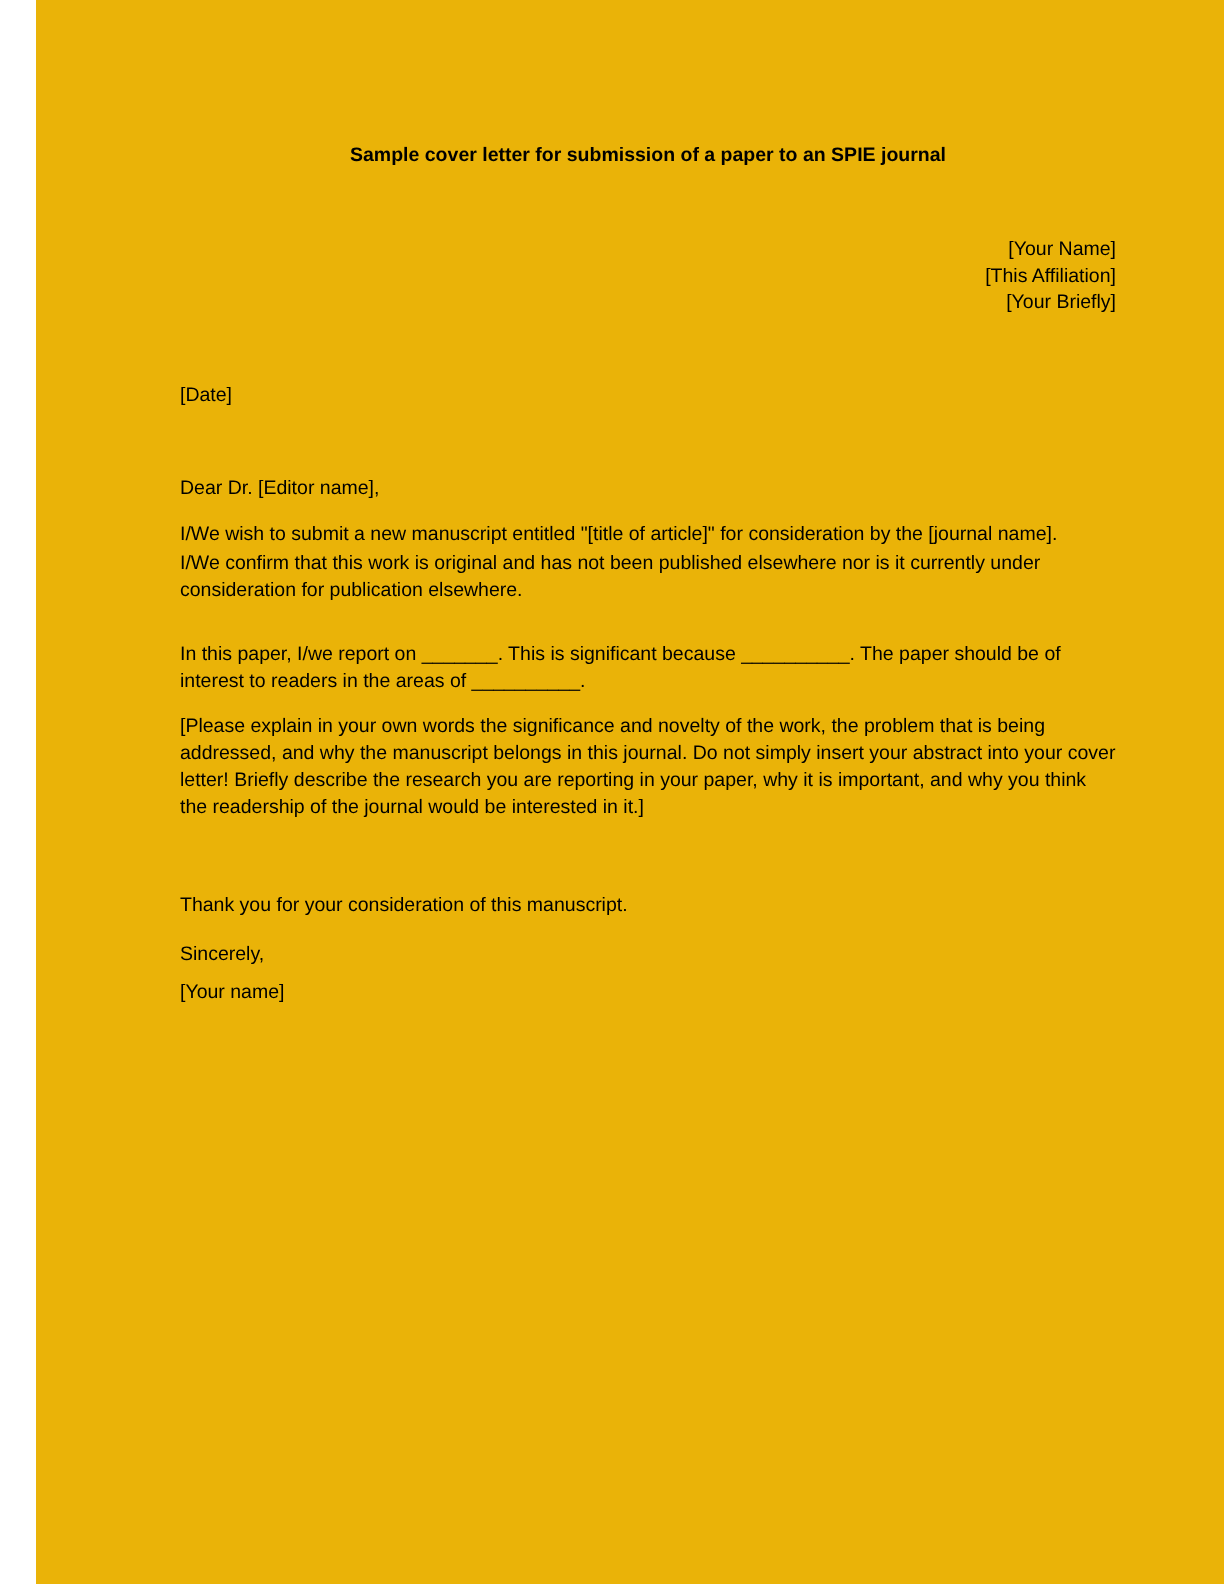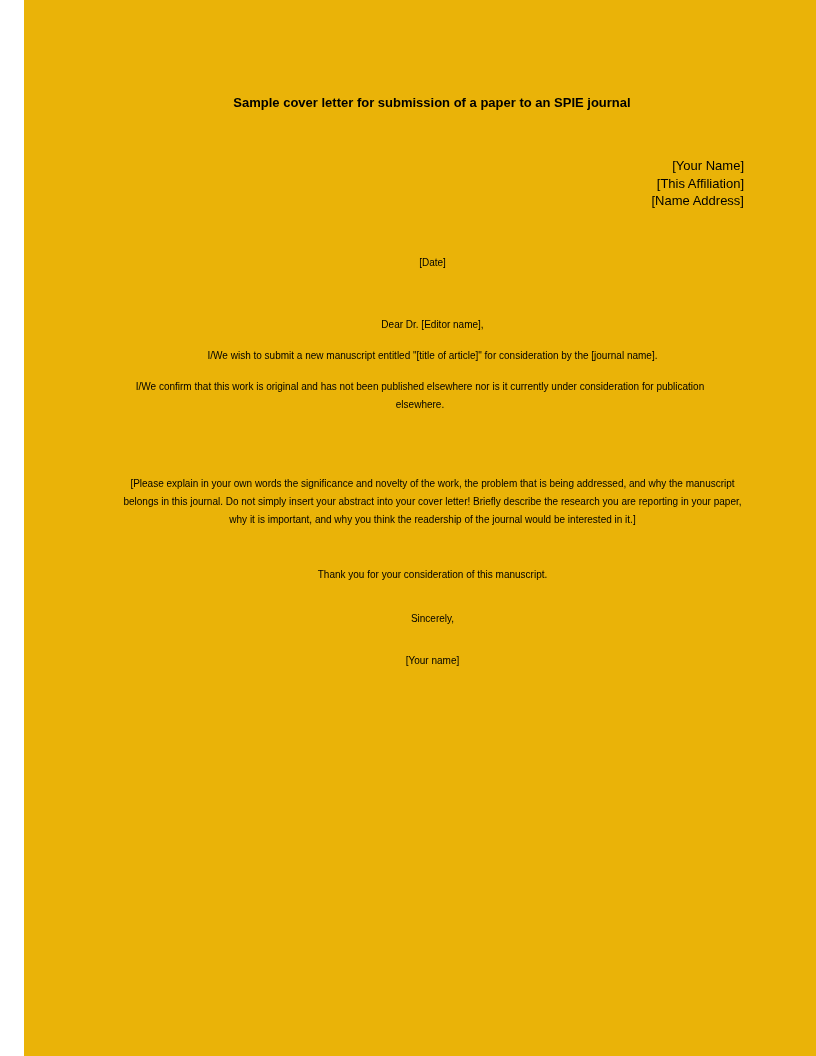--- a/index.html
+++ b/index.html
@@ -2,37 +2,38 @@
 <html><head>
 <meta charset="utf-8">
 <style>
   html, body { margin: 0; padding: 0; background: #ffffff; }
   body { width: 816px; height: 1056px; position: relative; overflow: hidden;
          font-family: "Liberation Sans", sans-serif; color: #000; }
   .page { position: absolute; left: 0; top: 0; width: 816px; height: 1056px; background: #eab308; margin-left: 24px; }
   .title { position: absolute; left: 0; width: 816px; top: 95px; text-align: center;
            font-weight: bold; font-size: 13px; }
   .addr { position: absolute; right: 96px; text-align: right; font-size: 13px; line-height: 17.5px; top: 157px; }
-  .line { position: absolute; left: 96px; font-size: 10px; line-height: 18px; width: 625px; text-align: center; }
+  .line { position: absolute; left: 96px; font-size: 13px; line-height: 18px; width: 625px; }
 </style>
 </head>
 <body>
 
 <div class="page">
   <div class="title">Sample cover letter for submission of a paper to an SPIE journal</div>
 
   <div class="addr">
     <div>[Your Name]</div>
     <div>[This Affiliation]</div>
-    <div>[Name Address]</div>
+    <div>[Your Briefly]</div>
   </div>
 
   <div class="line" style="top:254px">[Date]</div>
   <div class="line" style="top:347px">I/We wish to submit a new manuscript entitled  "[title of article]" for consideration by the [journal name].</div>
 
   <div class="line" style="top:316px">Dear Dr. [Editor name],</div>
-  <div class="line" style="top:378px; width:600px">I/We confirm that this work is original and has not been published elsewhere nor is it currently under consideration for publication elsewhere.</div>
+  <div class="line" style="top:366px; width:600px">I/We confirm that this work is original and has not been published elsewhere nor is it currently under consideration for publication elsewhere.</div>
+  <div class="line" style="top:427px; width:600px">In this paper,  I/we report on _______. This is significant because __________.  The paper should be of interest to readers in the areas of __________.</div>
   <div class="line" style="top:475px; width:625px">[Please explain in your own words the significance and novelty of the work, the problem that is being addressed, and why the manuscript belongs in this journal. Do not simply insert your abstract into your cover letter! Briefly describe the research you are reporting in your paper, why it is important, and why you think the readership of the journal would be interested in it.]</div>
-  <div class="line" style="top:566px">Thank you for your consideration of this manuscript.</div>
+  <div class="line" style="top:594px">Thank you for your consideration of this manuscript.</div>
 
-  <div class="line" style="top:610px">Sincerely,</div>
+  <div class="line" style="top:627px">Sincerely,</div>
   <div class="line" style="top:652px">[Your name]</div>
 </div>
 
 </body></html>

